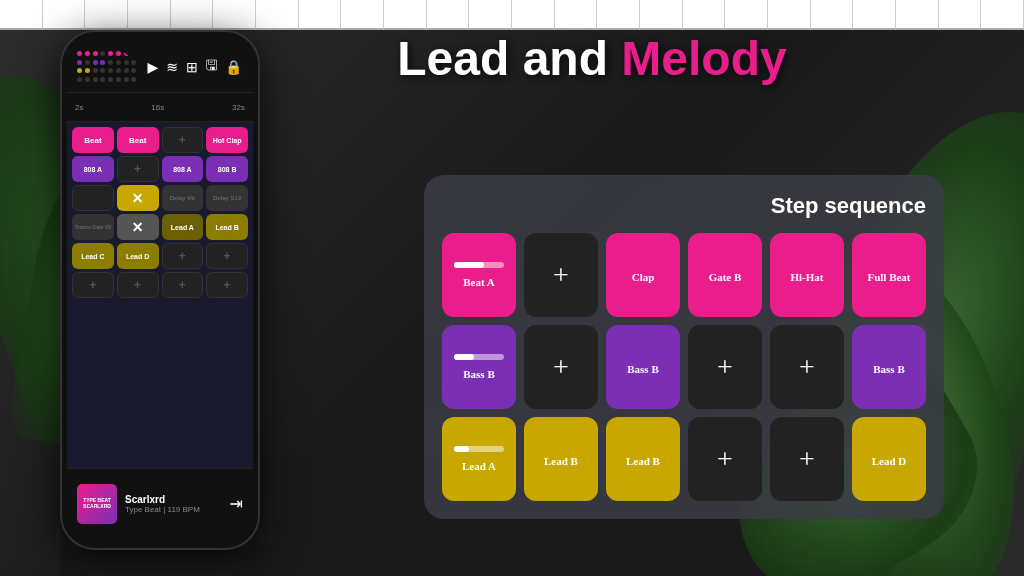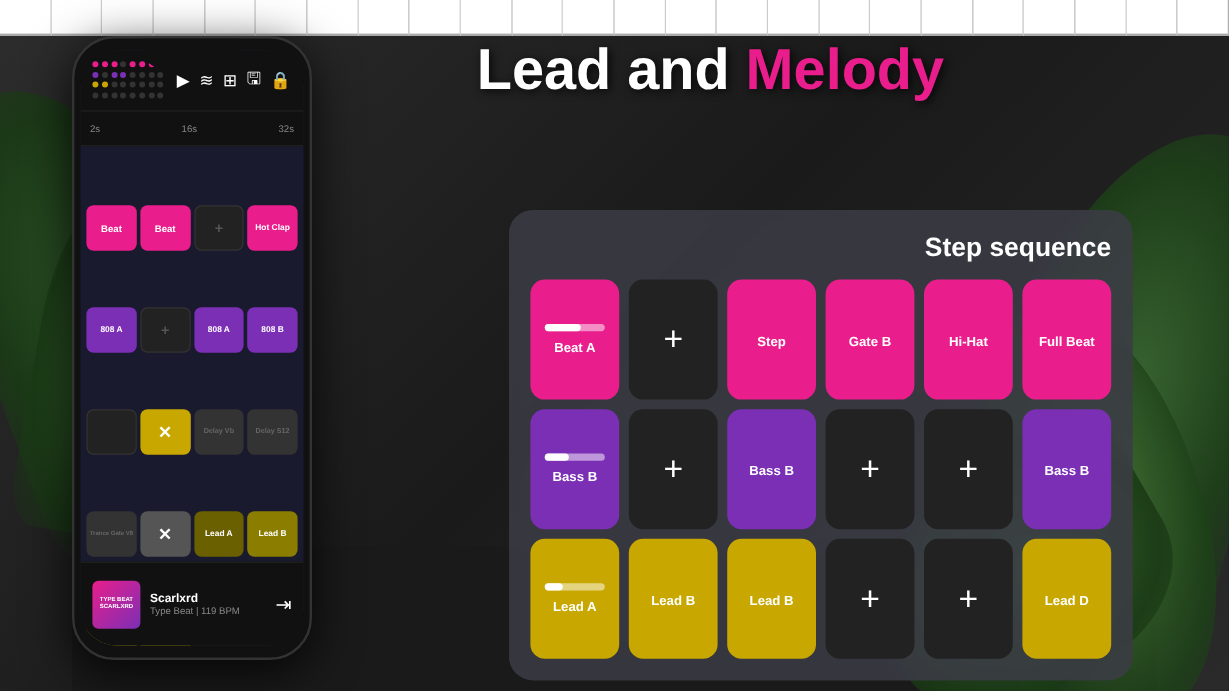--- a/index.html
+++ b/index.html
@@ -165,31 +165,30 @@
       border-bottom: 1px solid #222;
     }
 
     .phone-pads {
       padding: 5px;
       display: grid;
       grid-template-columns: repeat(4, 1fr);
       gap: 3px;
     }
     .pad-cell {
-      height: 38px;
+      height: 26px;
       border-radius: 6px;
       display: flex;
       align-items: center;
       justify-content: center;
       font-size: 7px;
       color: white;
       font-weight: bold;
       position: relative;
       cursor: pointer;
-      margin-top: 44px;
     }
     .pad-pink { background: #e91e8c; }
     .pad-purple { background: #7b2fb5; }
     .pad-dark { background: #222; border: 1px solid #333; color: #555; font-size: 12px; }
     .pad-gold { background: #8b7a00; }
     .pad-gold2 { background: #b8a800; }
     .pad-muted { background: #333; color: #666; }
 
     .phone-bottom {
       position: absolute;
@@ -267,31 +266,32 @@
       font-size: 22px;
       font-weight: 700;
       margin-bottom: 14px;
     }
     .step-grid {
       display: grid;
       grid-template-columns: repeat(6, 1fr);
       gap: 8px;
     }
     .step-pad {
-      height: 100px;
+      height: 84px;
       border-radius: 12px;
       display: flex;
       flex-direction: column;
       align-items: center;
       justify-content: center;
       font-size: 12px;
       font-weight: 700;
       color: white;
       cursor: pointer;
       position: relative;
+      font-family: Liberation Serif, serif;
     }
     .step-pad-label {
       margin-top: 4px;
       font-size: 11px;
       font-weight: 700;
     }
     .step-pad-slider {
       width: 50px;
       height: 6px;
       background: rgba(255,255,255,0.5);
@@ -471,21 +471,21 @@
         <div class="step-pad-slider-fill" style="width:60%;"></div>
       </div>
       <div class="step-pad-label">Beat A</div>
     </div>
 
     <div class="step-pad sp-dark">
       <span class="plus-sign">+</span>
     </div>
 
     <div class="step-pad sp-pink">
-      <div class="step-pad-label">Step</div>
+      <div class="step-pad-label">Clap</div>
     </div>
 
     <div class="step-pad sp-pink">
       <div class="step-pad-label">Gate B</div>
     </div>
 
     <div class="step-pad sp-pink">
       <div class="step-pad-label">Hi-Hat</div>
     </div>
 

